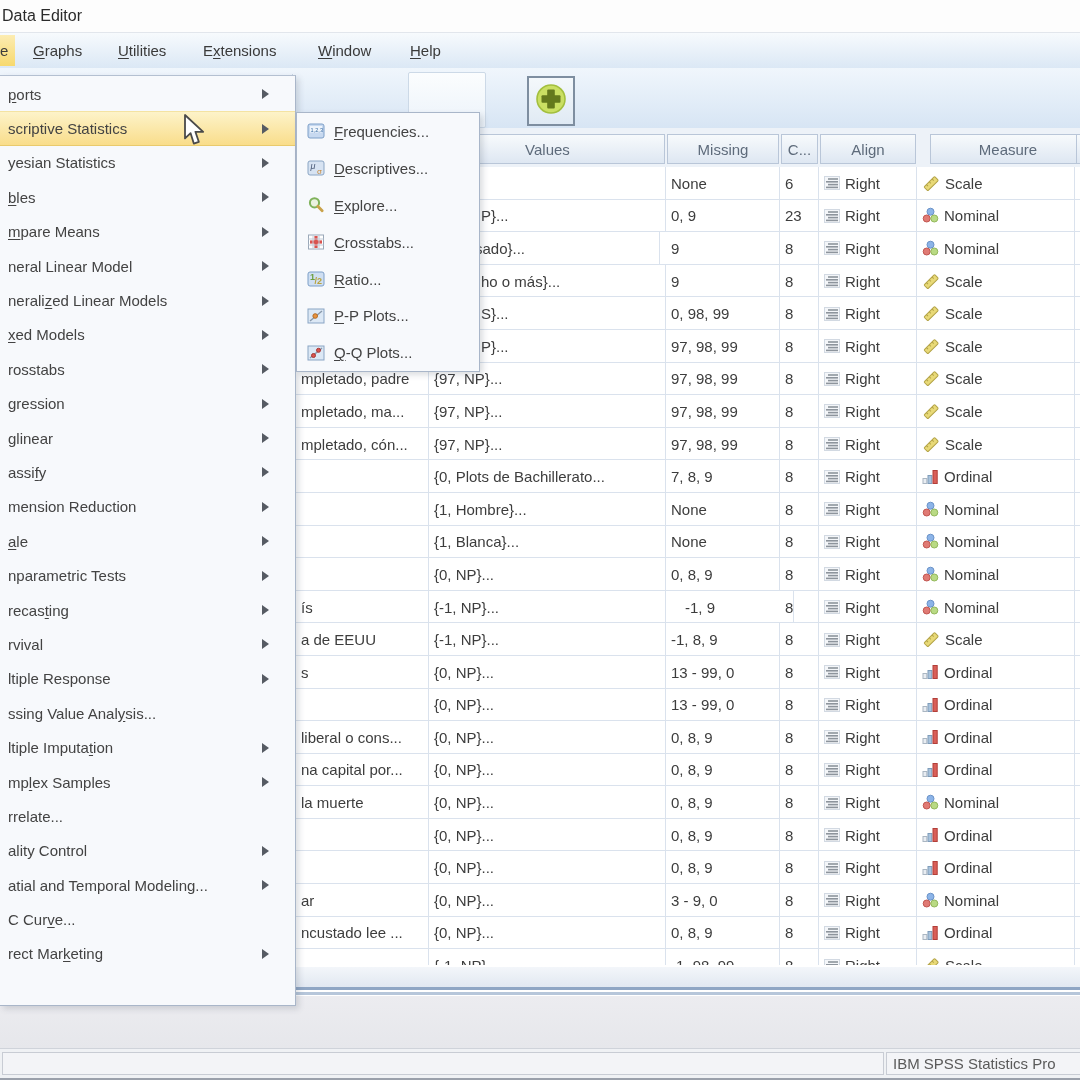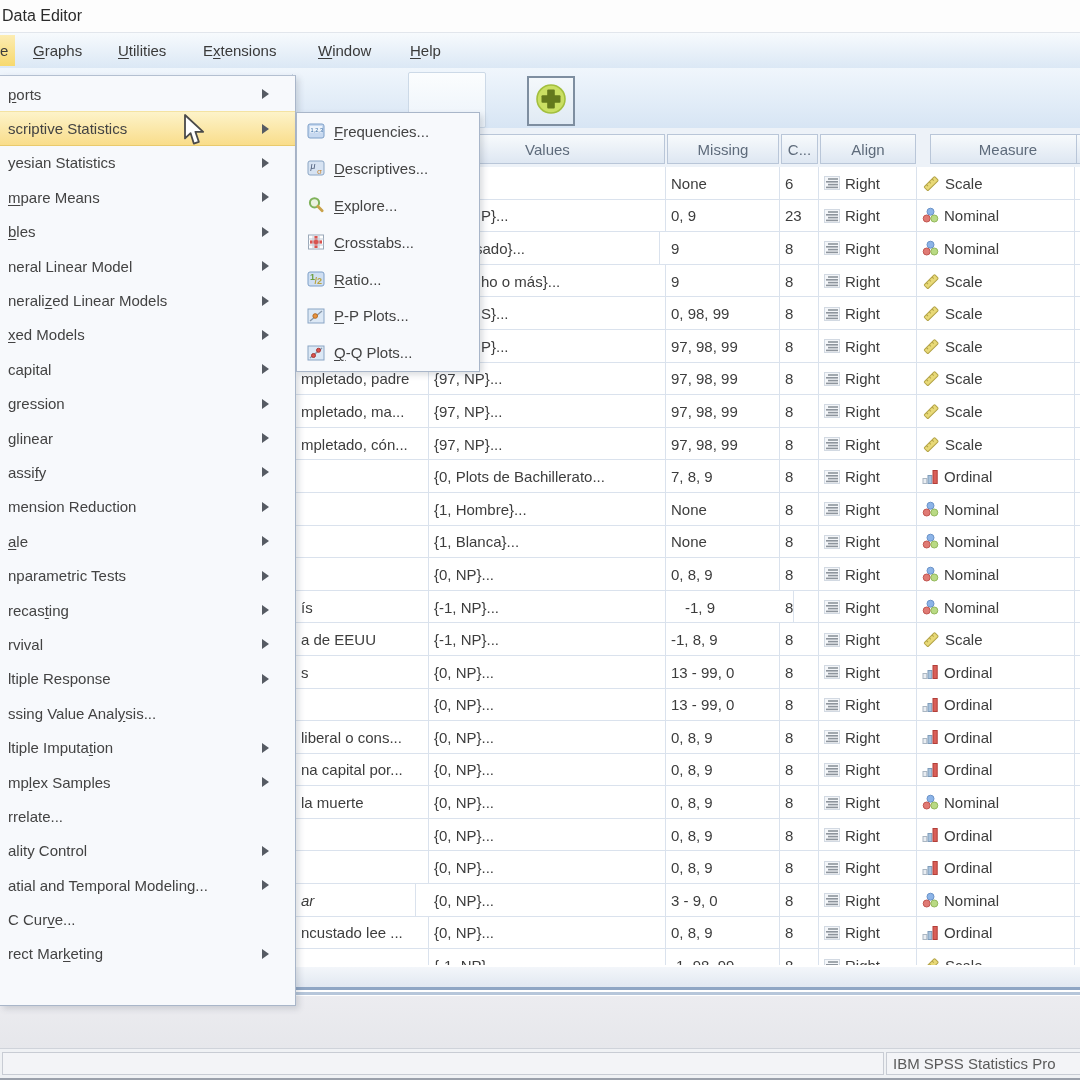--- a/index.html
+++ b/index.html
@@ -848,21 +848,21 @@
               <rect x="1" y="9.5" width="3.8" height="5" fill="#e9edf2" stroke="#aab6c2"></rect>
               <rect x="6" y="6.5" width="3.8" height="8" fill="#a9c3dc" stroke="#7f9cba"></rect>
               <rect x="11" y="1.5" width="4.2" height="13" fill="#d95f58" stroke="#b23f39"></rect>
             </svg>
           </span>
           <span>Ordinal</span>
         </div>
         <div class="tcell" style="left: 779px; width: 7px;"></div>
       </div>
       <div class="trow">
-        <div class="tcell" style="left: 0px; width: 120px; font-style: italic;">ar</div>
+        <div class="tcell" style="left: 0px; width: 133px;">ar</div>
         <div class="tcell" style="left: 133px; width: 237px;">{0, NP}...</div>
         <div class="tcell" style="left: 370px; width: 114px;">3 - 9, 0</div>
         <div class="tcell" style="left: 484px; width: 39px;">8</div>
         <div class="tcell" style="left: 523px; width: 98px;">
           <span class="mic">
             <svg width="16" height="14" viewBox="0 0 16 14">
               <rect x="0.5" y="0.5" width="15" height="13" fill="#f4f6f9" stroke="#d2d9e2"></rect>
               <g fill="#8d949c">
                 <rect x="4" y="2.2" width="10" height="1.6"></rect>
                 <rect x="2" y="5" width="12" height="1.6"></rect>
@@ -970,41 +970,41 @@
     </div>
     <div class="menu-item hl">
       <span class="mi-label">scriptive Statistics</span>
       <span class="arrow"></span>
     </div>
     <div class="menu-item">
       <span class="mi-label">yesian Statistics</span>
       <span class="arrow"></span>
     </div>
     <div class="menu-item">
+      <span class="mi-label"><u>b</u>les</span>
+      <span class="arrow"></span>
+    </div>
+    <div class="menu-item">
       <span class="mi-label"><u>m</u>pare Means</span>
       <span class="arrow"></span>
     </div>
     <div class="menu-item">
-      <span class="mi-label"><u>b</u>les</span>
-      <span class="arrow"></span>
-    </div>
-    <div class="menu-item">
       <span class="mi-label">neral Linear Model</span>
       <span class="arrow"></span>
     </div>
     <div class="menu-item">
       <span class="mi-label">nerali<u>z</u>ed Linear Models</span>
       <span class="arrow"></span>
     </div>
     <div class="menu-item">
       <span class="mi-label"><u>x</u>ed Models</span>
       <span class="arrow"></span>
     </div>
     <div class="menu-item">
-      <span class="mi-label">capital</span>
+      <span class="mi-label">rosstabs</span>
       <span class="arrow"></span>
     </div>
     <div class="menu-item">
       <span class="mi-label">gression</span>
       <span class="arrow"></span>
     </div>
     <div class="menu-item">
       <span class="mi-label">glinear</span>
       <span class="arrow"></span>
     </div>

